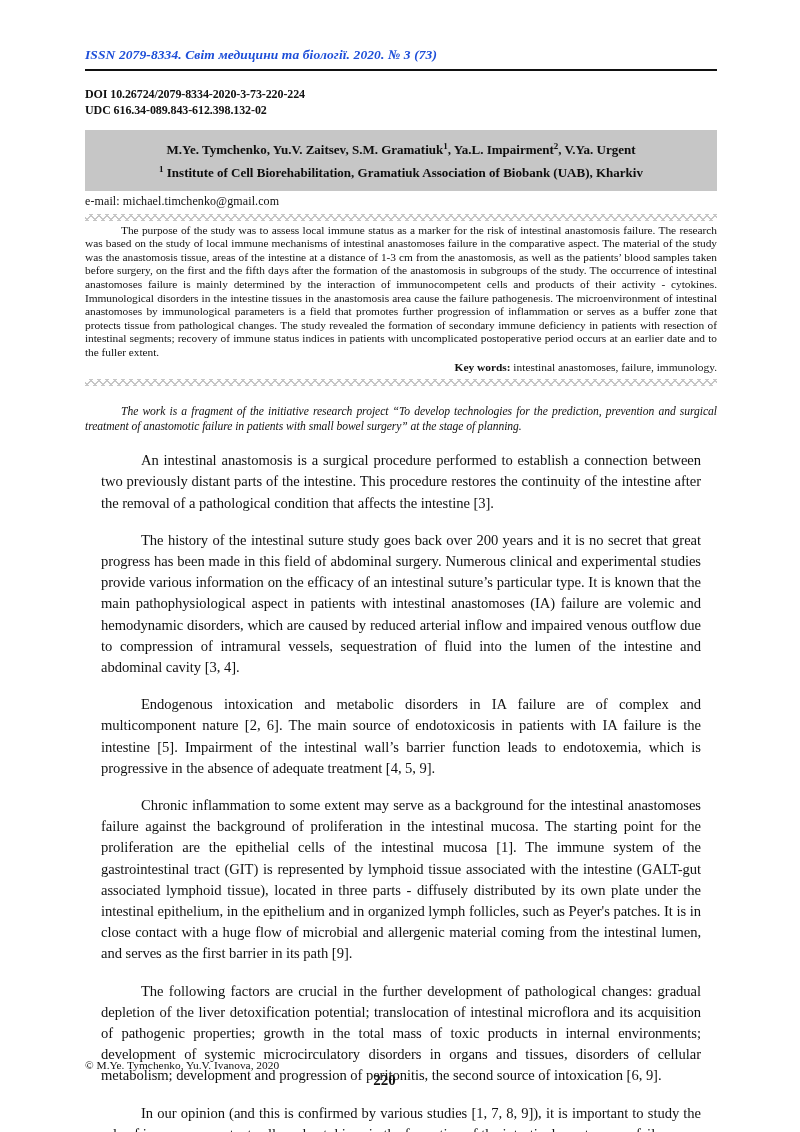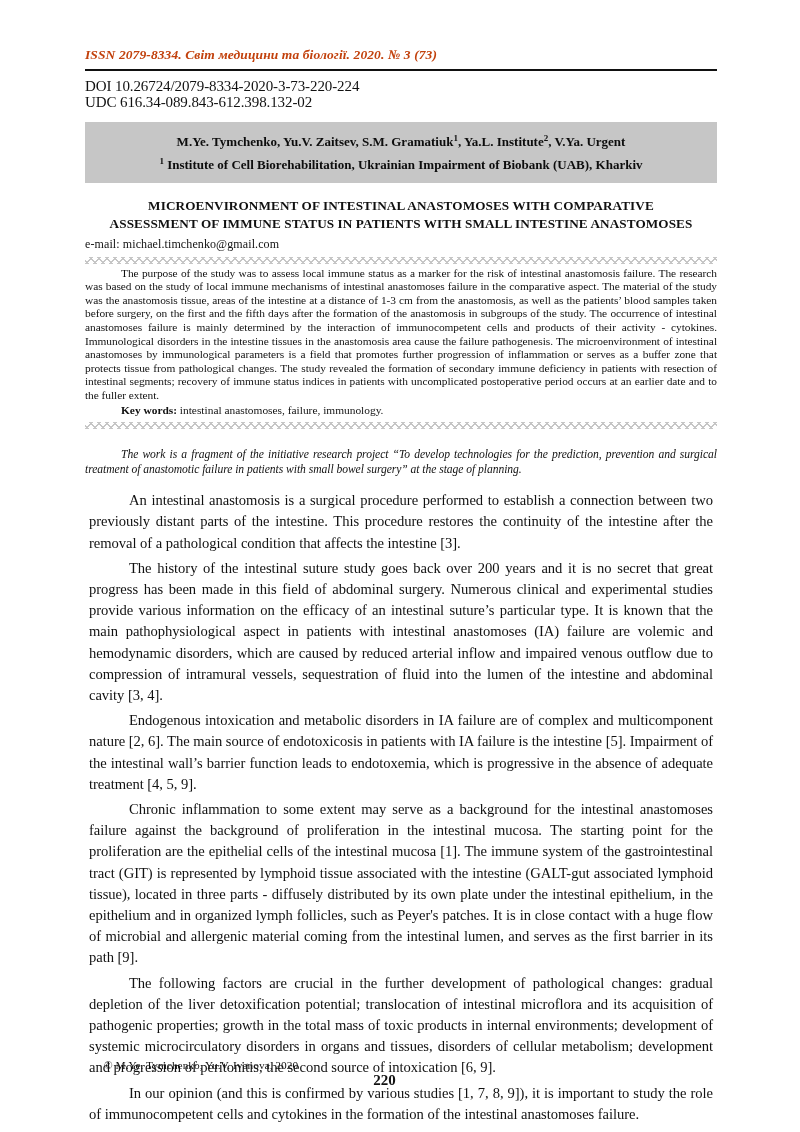--- a/index.html
+++ b/index.html
@@ -28,33 +28,33 @@
     width: 632px;
   }
 
   
   .runhead {
     font-style: italic;
     font-weight: bold;
     font-size: 13.5px;
     letter-spacing: 0.1px;
     padding-top: 47px;
-    color: #c2410c;
+    color: #1d4ed8;
   }
   .headrule {
     margin-top: 6px;
     border-bottom: 2.4px solid #111;
     width: 632px;
   }
 
   
   .codes {
-    margin-top: 8px;
-    font-weight: normal;
-    font-size: 15px;
+    margin-top: 16px;
+    font-weight: bold;
+    font-size: 12px;
     line-height: 15.5px;
     letter-spacing: -0.1px;
   }
 
   
   .authorbox {
     margin-top: 12px;
     background: #c6c6c6;
     width: 632px;
     padding: 7px 0 8px 0;
@@ -103,56 +103,56 @@
     text-align: justify;
     text-indent: 36px;
     margin-top: 2px;
     letter-spacing: -0.05px;
   }
   .keywords {
     font-size: 11.4px;
     line-height: 13.6px;
     text-indent: 36px;
     margin-top: 1px;
+    text-align: right;
   }
   .keywords b { font-weight: bold; }
 
   
   .note {
     font-style: italic;
     font-size: 11.6px;
     line-height: 15px;
     text-align: justify;
     text-indent: 36px;
     margin-top: 18px;
     letter-spacing: -0.05px;
   }
 
   
   .body {
     margin-top: 13px;
   }
   .body p {
-    margin: 4px;
+    margin: 16px;
     font-size: 14.6px;
     line-height: 21.2px;
     text-align: justify;
     text-indent: 40px;
     letter-spacing: -0.05px;
   }
   .body p b { font-weight: bold; }
 
   
   .footer {
     position: absolute;
     left: 85px;
     top: 1059px;
     width: 632px;
     font-size: 11.4px;
-    margin-left: 19px;
   }
   .pagenum {
     position: absolute;
     left: 0; top: 1072px;
     width: 769px;
     text-align: center;
     font-size: 15px;
     font-weight: bold;
   }
 </style>
@@ -164,25 +164,24 @@
 
     <div class="runhead">ISSN 2079-8334. Світ медицини та біології. 2020. № 3 (73)</div>
     <div class="headrule"></div>
 
     <div class="codes">
       <div>DOI 10.26724/2079-8334-2020-3-73-220-224</div>
       <div>UDC 616.34-089.843-612.398.132-02</div>
     </div>
 
     <div class="authorbox">
-      <div><span>M.Ye. Tymchenko, Yu.V. Zaitsev, S.M. Gramatiuk</span><sup>1</sup><span>, Ya.L. Institute</span><sup>2</sup><span>, V.Ya. Urgent</span></div>
-      <div><sup>1</sup><span> Institute of Cell Biorehabilitation, Ukrainian Impairment of Biobank (UAB), Kharkiv</span></div>
+      <div><span>M.Ye. Tymchenko, Yu.V. Zaitsev, S.M. Gramatiuk</span><sup>1</sup><span>, Ya.L. Impairment</span><sup>2</sup><span>, V.Ya. Urgent</span></div>
+      <div><sup>1</sup><span> Institute of Cell Biorehabilitation, Gramatiuk Association of Biobank (UAB), Kharkiv</span></div>
     </div>
 
-    <div class="title">MICROENVIRONMENT OF INTESTINAL ANASTOMOSES WITH COMPARATIVE ASSESSMENT OF IMMUNE STATUS IN PATIENTS WITH SMALL INTESTINE ANASTOMOSES</div>
     <div class="email">e-mail: michael.timchenko@gmail.com</div>
 
     <div class="zig"></div>
 
     <div class="abstract">The purpose of the study was to assess local immune status as a marker for the risk of intestinal anastomosis failure. The research was based on the study of local immune mechanisms of intestinal anastomoses failure in the comparative aspect. The material of the study was the anastomosis tissue, areas of the intestine at a distance of 1-3 cm from the anastomosis, as well as the patients’ blood samples taken before surgery, on the first and the fifth days after the formation of the anastomosis in subgroups of the study. The occurrence of intestinal anastomoses failure is mainly determined by the interaction of immunocompetent cells and products of their activity - cytokines. Immunological disorders in the intestine tissues in the anastomosis area cause the failure pathogenesis. The microenvironment of intestinal anastomoses by immunological parameters is a field that promotes further progression of inflammation or serves as a buffer zone that protects tissue from pathological changes. The study revealed the formation of secondary immune deficiency in patients with resection of intestinal segments; recovery of immune status indices in patients with uncomplicated postoperative period occurs at an earlier date and to the fuller extent.</div>
     <div class="keywords"><b>Key words:</b><span> intestinal anastomoses, failure, immunology.</span></div>
 
     <div class="zig"></div>
 
     <div class="note">The work is a fragment of the initiative research project “To develop technologies for the prediction, prevention and surgical treatment of anastomotic failure in patients with small bowel surgery” at the stage of planning.</div>

